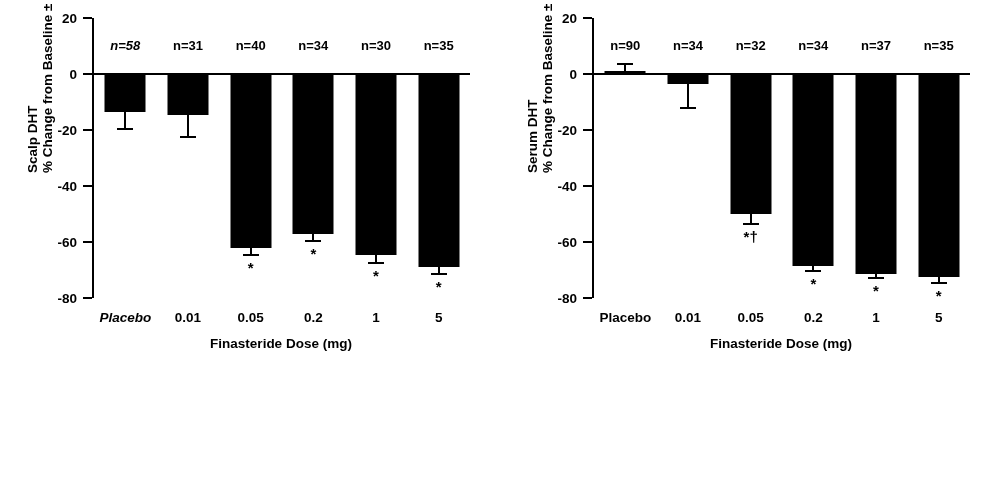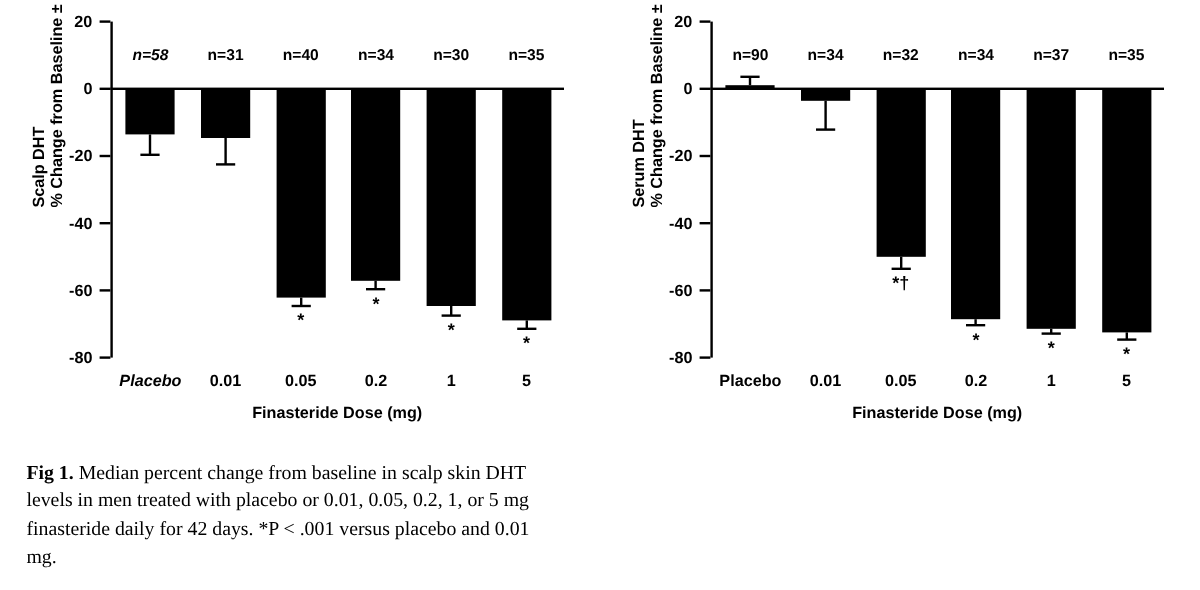--- a/index.html
+++ b/index.html
@@ -244,23 +244,20 @@
           </div>
           <div class="tick" style="top: 223px;">
             <span class="tick-label">-60</span>
           </div>
           <div class="tick" style="top: 279px;">
             <span class="tick-label">-80</span>
           </div>
         </div>
       <div class="xaxis-title" style="top:336px;">Finasteride Dose (mg)</div>
     </div>
-    <div class="caption left">
-      <span class="figno">Fig 1.</span><span> Median percent change from baseline in scalp skin DHT levels in men treated with placebo or 0.01, 0.05, 0.2, 1, or 5 mg finasteride daily for 42 days. *P &lt; .001 versus placebo and 0.01 mg.</span>
-    </div>
   </div>
 
   <div class="figure right">
     <div class="chart-area">
       <div class="ylabel" id="ylab-1" style="top: 158px; left: 0px; width: 0px; margin-left: 40px;">
         <span class="l1">Serum DHT</span>
         <span class="l2">% Change from Baseline ± SEM</span>
       </div>
       <div class="plot-wrap" id="plot-1">
         <div class="axis-v"></div>

